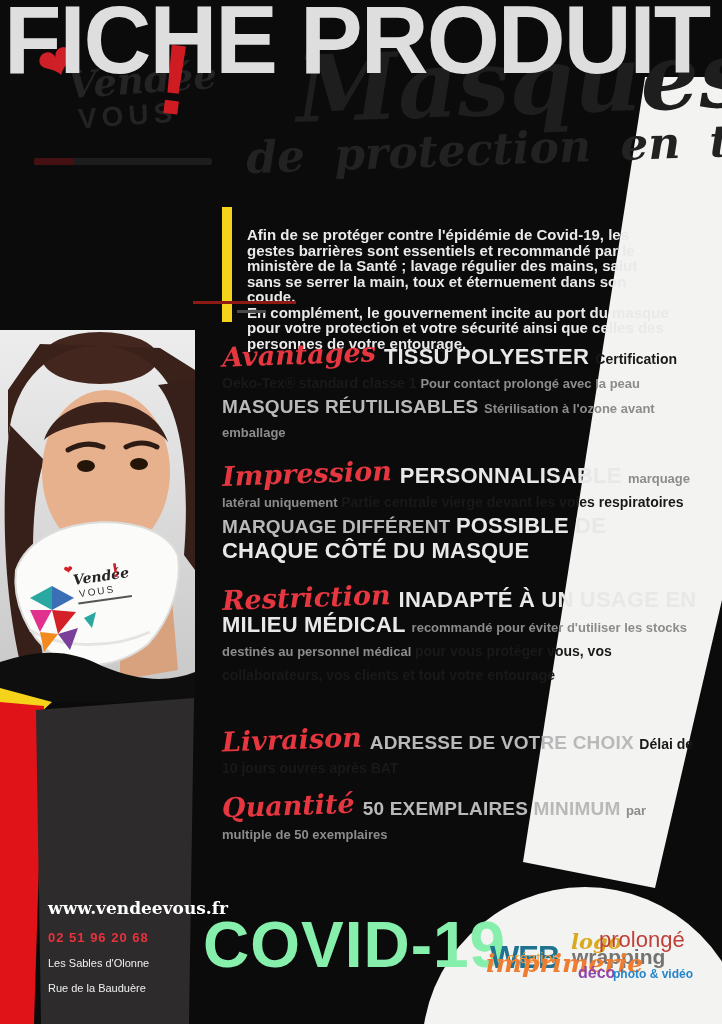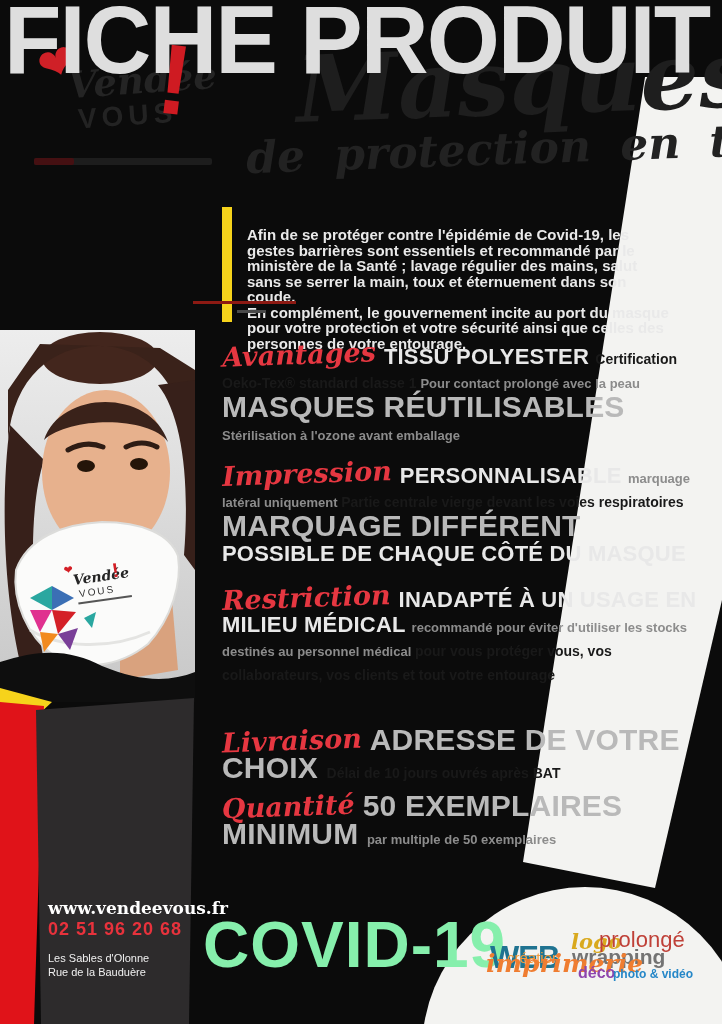--- a/index.html
+++ b/index.html
@@ -29,31 +29,31 @@
   .ybar{position:absolute;left:222px;top:207px;width:10px;height:115px;background:#f6d31b;z-index:5;}
   .intro{position:absolute;left:247px;top:227px;width:428px;z-index:5;font-size:15px;line-height:15.5px;
          font-weight:700;color:#e9e9e9;white-space:pre-line;}
   .redline{position:absolute;left:193px;top:301px;width:103px;height:3px;background:#8d1a13;z-index:6;}
   .graydash{position:absolute;left:237px;top:310px;width:29px;height:3px;background:#4a4a4a;z-index:6;}
   
   .section{position:absolute;left:222px;width:476px;z-index:5;line-height:23px;}
   .script-h{font-family:"DejaVu Serif",serif;font-style:italic;font-weight:700;font-size:27px;
             color:#e63741;margin-right:8px;display:inline-block;transform:rotate(-2deg);}
   .cw{font-size:22px;font-weight:700;color:#e8e8e8;letter-spacing:.2px;}
-  .cg{font-size:30px;font-weight:700;color:#b9b9b9;letter-spacing:.2px;}
+  .cg{font-size:19px;font-weight:700;color:#b9b9b9;letter-spacing:.2px;}
   .g {font-size:13px;font-weight:700;color:#8c8c8c;}
   .db{font-size:14px;font-weight:700;color:#191919;}
   
   #photo{position:absolute;left:0;top:330px;z-index:4;}
   #stripes{position:absolute;left:0;top:680px;z-index:5;}
   .contact{position:absolute;left:48px;top:898px;z-index:6;}
   .contact .web{font-family:"DejaVu Serif",serif;font-weight:700;font-size:17px;color:#ffffff;}
-  .contact .tel{font-size:18px;font-weight:700;color:#e8323c;letter-spacing:1px;margin-top:1px;}
+  .contact .tel{font-size:13px;font-weight:700;color:#e8323c;letter-spacing:1px;margin-top:12px;}
   .contact .adr{font-size:11px;color:#f0f0f0;margin-top:12px;}
-  .contact .adr2{font-size:11px;color:#f0f0f0;margin-top:2px;}
+  .contact .adr2{font-size:11px;color:#f0f0f0;margin-top:13px;}
   
   .covid{position:absolute;left:203px;top:908px;z-index:7;font-size:64px;font-weight:700;
          letter-spacing:1px;color:#86efac;}
   .svc{position:absolute;white-space:nowrap;z-index:8;line-height:1;}
   .svc.web{left:490px;top:926px;font-size:31px;font-weight:700;color:#1f7391;letter-spacing:-1px;margin-top:16px;}
   .svc.creation{left:507px;top:950px;font-size:15px;font-weight:400;color:#f29b3d;}
   .svc.logo{left:571px;top:931px;font-size:21px;font-family:"DejaVu Serif",serif;font-style:italic;font-weight:700;color:#d9a91e;}
   .svc.adhesif{left:599px;top:929px;font-size:22px;font-weight:400;color:#bf4038;}
   .svc.wrapping{left:572px;top:946px;font-size:21px;font-weight:700;color:#737373;}
   .svc.imprimerie{left:486px;top:951px;font-size:25px;font-family:"DejaVu Serif",serif;font-style:italic;font-weight:700;color:#ef7d31;}

